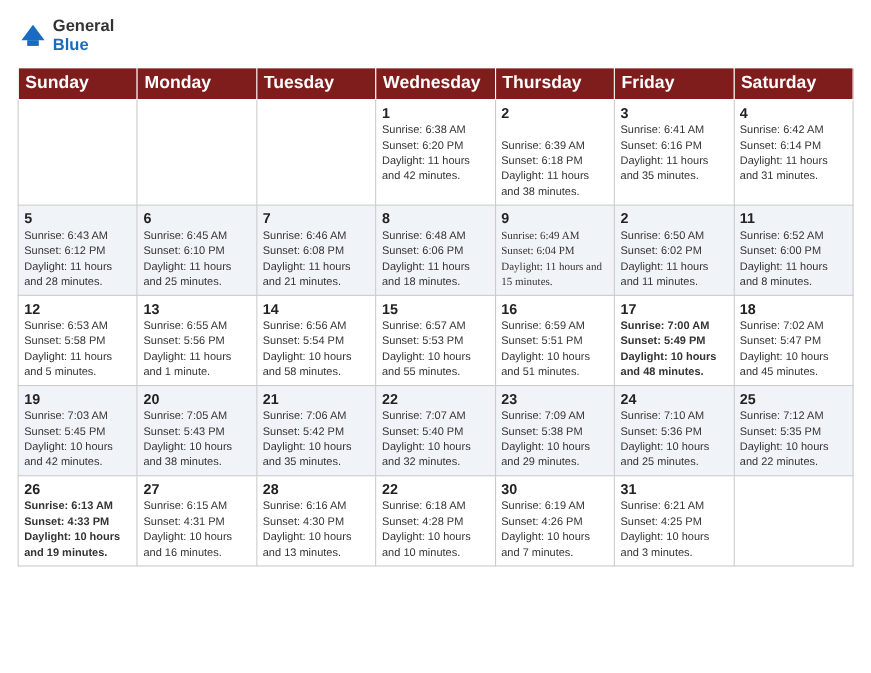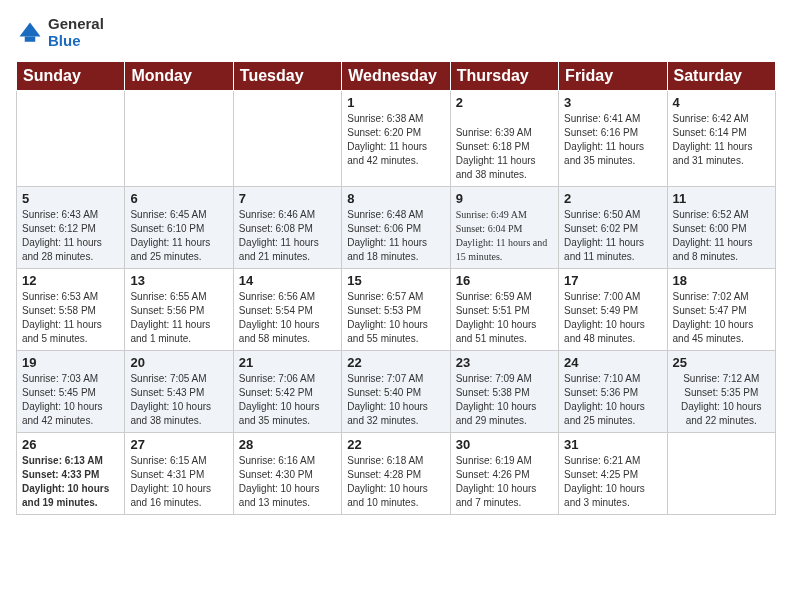--- a/index.html
+++ b/index.html
@@ -228,21 +228,21 @@
 Daylight: 10 hours and 55 minutes.</div>
         </td>
         <td>
           <div class="day-num">16</div>
           <div class="day-info" style="white-space: pre-line;">Sunrise: 6:59 AM
 Sunset: 5:51 PM
 Daylight: 10 hours and 51 minutes.</div>
         </td>
         <td>
           <div class="day-num">17</div>
-          <div class="day-info" style="white-space: pre-line;">Sunrise: 7:00 AM
+          <div class="day-info" style="white-space: pre-line; font-weight: bold;">Sunrise: 7:00 AM
 Sunset: 5:49 PM
 Daylight: 10 hours and 48 minutes.</div>
         </td>
         <td>
           <div class="day-num">18</div>
           <div class="day-info" style="white-space: pre-line;">Sunrise: 7:02 AM
 Sunset: 5:47 PM
 Daylight: 10 hours and 45 minutes.</div>
         </td>
       </tr>
@@ -278,21 +278,21 @@
 Daylight: 10 hours and 29 minutes.</div>
         </td>
         <td>
           <div class="day-num">24</div>
           <div class="day-info" style="white-space: pre-line;">Sunrise: 7:10 AM
 Sunset: 5:36 PM
 Daylight: 10 hours and 25 minutes.</div>
         </td>
         <td>
           <div class="day-num">25</div>
-          <div class="day-info" style="white-space: pre-line; text-align: center;">Sunrise: 7:12 AM
+          <div class="day-info" style="white-space: pre-line;">Sunrise: 7:12 AM
 Sunset: 5:35 PM
 Daylight: 10 hours and 22 minutes.</div>
         </td>
       </tr>
       <tr>
         <td>
           <div class="day-num">26</div>
           <div class="day-info" style="white-space: pre-line; font-weight: bold;">Sunrise: 6:13 AM
 Sunset: 4:33 PM
 Daylight: 10 hours and 19 minutes.</div>

